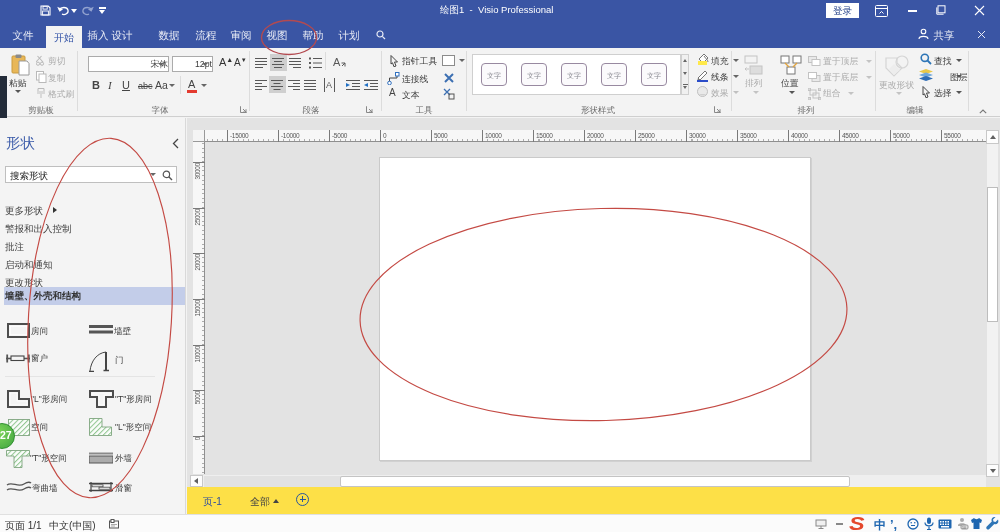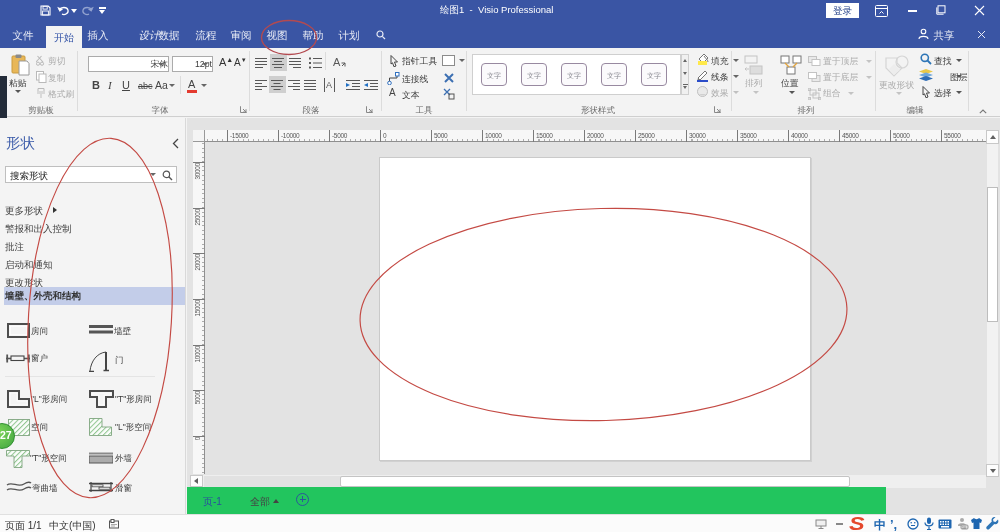--- a/index.html
+++ b/index.html
@@ -21,21 +21,21 @@
 #panel{position:absolute;left:0;top:118px;width:186px;height:396px;background:#F4F4F4;border-right:1px solid #D9D9D9;}
 .pitem{position:absolute;left:5px;font-size:9.5px;color:#3C3C3C;white-space:nowrap;}
 .shlabel{position:absolute;font-size:8.5px;color:#3A3A3A;white-space:nowrap;}
 
 #canvas{position:absolute;left:187px;top:118px;width:813px;height:396px;background:#E3E3E3;}
 .hmaj{position:absolute;top:12px;width:1px;height:12px;background:#7A7A7A;}
 .hlab{position:absolute;top:13.5px;font-size:6.5px;color:#555;letter-spacing:-0.3px;}
 .vmaj{position:absolute;left:6px;width:12px;height:1px;background:#7A7A7A;}
 .vlab{position:absolute;left:6.5px;font-size:6.5px;color:#555;writing-mode:vertical-rl;transform:rotate(180deg);letter-spacing:-0.3px;}
 
-#tabstrip{position:absolute;left:187px;top:487px;width:699px;height:27px;background:#22c55e;}
+#tabstrip{position:absolute;left:187px;top:487px;width:813px;height:27px;background:#fde047;}
 #statusbar{position:absolute;left:0;top:514px;width:1000px;height:18px;background:#FBFBFB;border-top:1px solid #E0E0E0;}
 </style>
 </head>
 <body>
 <div id="root">
   <div id="titlebar">
 
     <svg class="abs" style="left:40px;top:5px;" width="11" height="11" viewBox="0 0 11 11">
         <path d="M1 1 H8.2 L10 2.8 V10 H1 Z" fill="none" stroke="#fff" stroke-width="1.1"></path>
         <rect x="3" y="1.3" width="4.2" height="2.8" fill="none" stroke="#fff" stroke-width="0.9"></rect>
@@ -65,21 +65,21 @@
         <path d="M0.8 2.4 V9.2 H7.6" fill="none" stroke="#fff" stroke-width="1"></path>
       </svg>
     <svg class="abs" style="left:974px;top:5px;" width="11" height="11" viewBox="0 0 11 11">
         <path d="M1 1 L10 10 M10 1 L1 10" stroke="#fff" stroke-width="1.1"></path>
       </svg>
   </div>
   <div id="tabrow">
     <div class="tab" style="left:4px;width:38px;">文件</div>
     <div id="activetab">开始</div>
     <div class="tab" style="left:80px;width:36px;">插入</div>
-    <div class="tab" style="left:131px;width:36px;font-style:italic;">设计</div>
+    <div class="tab" style="left:104px;width:36px;">设计</div>
     <div class="tab" style="left:151px;width:36px;">数据</div>
     <div class="tab" style="left:188px;width:36px;">流程</div>
     <div class="tab" style="left:223px;width:36px;">审阅</div>
     <div class="tab" style="left:259px;width:36px;">视图</div>
     <div class="tab" style="left:295px;width:36px;">帮助</div>
     <div class="tab" style="left:331px;width:36px;">计划</div>
     <svg class="abs" style="left:376px;top:8px;" width="10" height="10" viewBox="0 0 10 10">
         <circle cx="4" cy="4" r="3" fill="none" stroke="#E8EBF5" stroke-width="1.2"></circle>
         <path d="M6.3 6.3 L9 9" stroke="#E8EBF5" stroke-width="1.2"></path>
       </svg>

